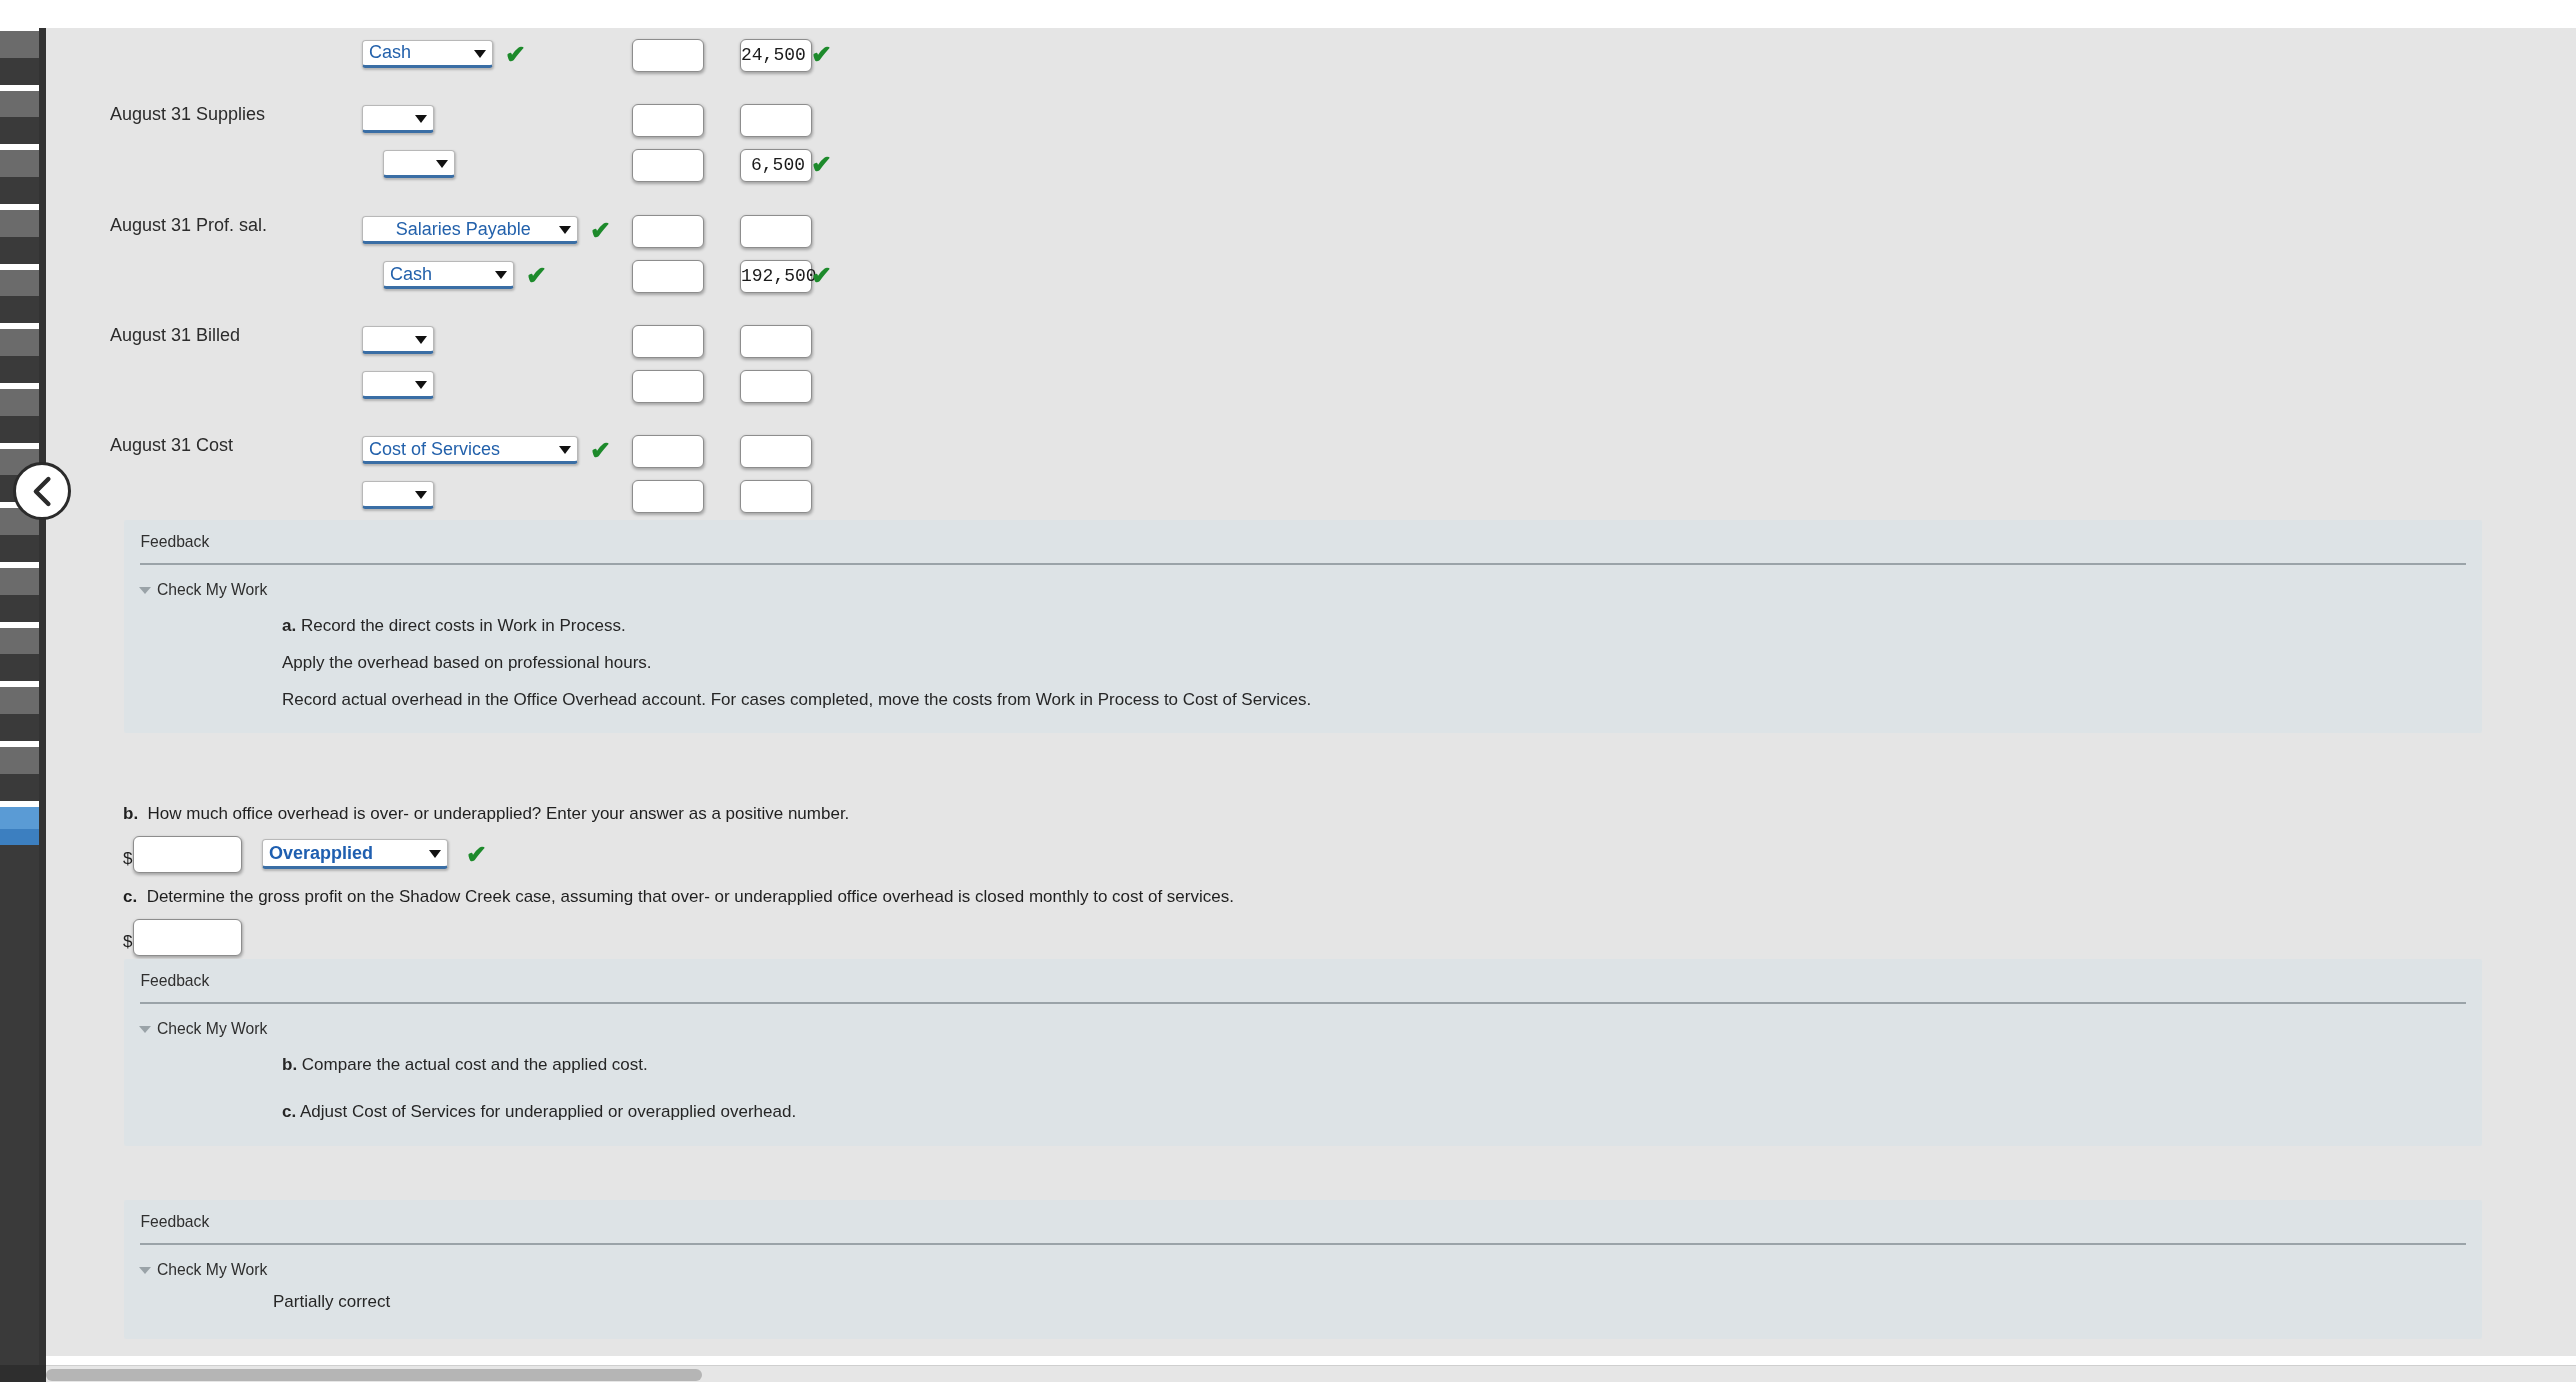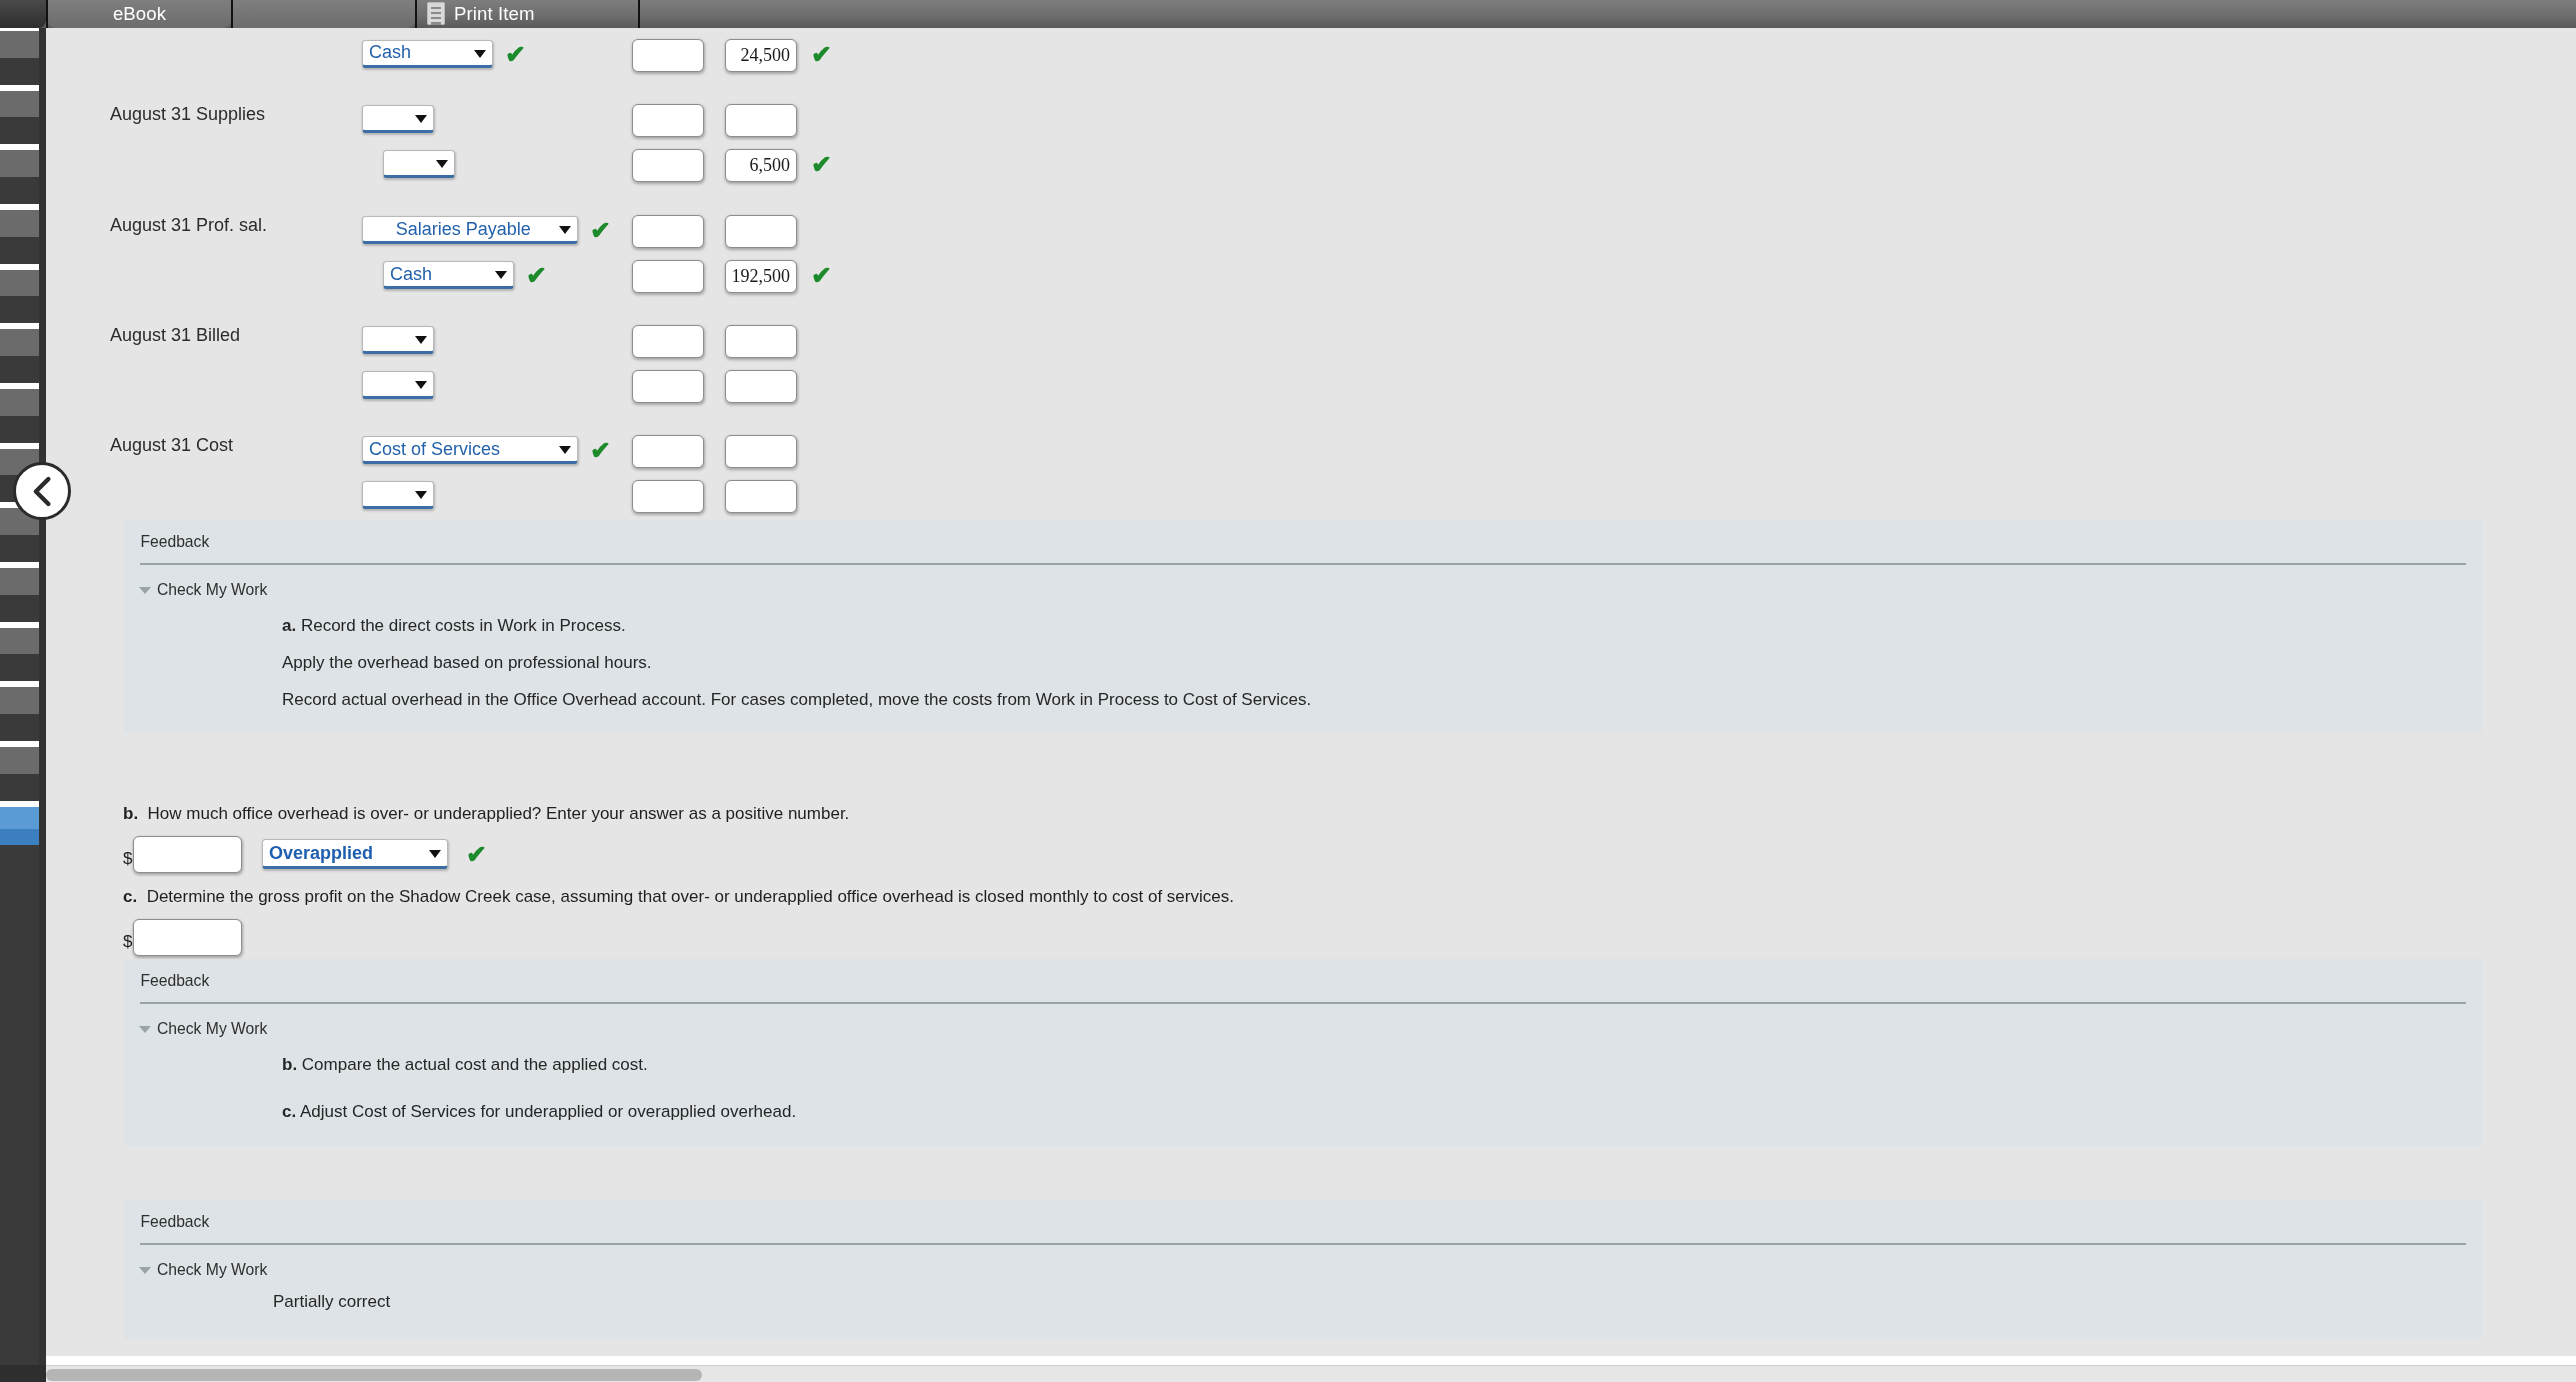--- a/index.html
+++ b/index.html
@@ -210,21 +210,21 @@
     box-shadow: 0.7px 1.5px 3px rgba(0,0,0,.28);
     font-size: 18px;
     color: #1a1a1a;
     text-align: right;
     padding-right: 6px;
     line-height: 30px;
     font-family: "Liberation Serif", serif;
     cursor: text;
   }
   .amt.debit  { left: 586px; }
-  .amt.credit { left: 679px; }
+  .amt.credit { left: 694px; font-family: Liberation Mono, monospace; }
   .tick {
     position: absolute;
     font-size: 25px;
     line-height: 25px;
     color: #1d8a2b;
     font-weight: bold;
     user-select: none;
   }
 
   
@@ -341,42 +341,20 @@
     width: 46px; height: 18px;
     background: #2e2e2e;
     z-index: 46;
   }
 </style>
 </head>
 <body>
 
 <div id="root">
 
-  <div id="toolbar">
-    <div id="toolbar-darkcap"></div>
-    <div class="tb-sep" style="left:46px;"></div>
-    <div class="tb-tab" id="tab-ebook">
-      <span>eBook</span>
-    </div>
-    <div class="tb-sep" style="left:231px;"></div>
-    <div class="tb-tab" id="tab-blank">
-      <span></span>
-    </div>
-    <div class="tb-sep" style="left:415px;"></div>
-    <div class="tb-tab" id="tab-print">
-      <span id="print-icon">
-        <i></i>
-          <i></i>
-          <i></i>
-          <i></i>
-      </span>
-      <span>Print Item</span>
-    </div>
-    <div class="tb-sep" style="left:638px;"></div>
-  </div>
 
   <div id="sidebar">
     <div id="sidebar-strip">
         <div class="nav-gap" style="top: -3px;"></div>
         <div class="nav-slab" style="top: 3px;"></div>
         <div class="nav-slab" style="background: rgb(58, 58, 58); top: 30px;"></div>
         <div class="nav-gap" style="top: 57px;"></div>
         <div class="nav-slab" style="top: 63px;"></div>
         <div class="nav-slab" style="background: rgb(58, 58, 58); top: 89px;"></div>
         <div class="nav-gap" style="top: 116px;"></div>

